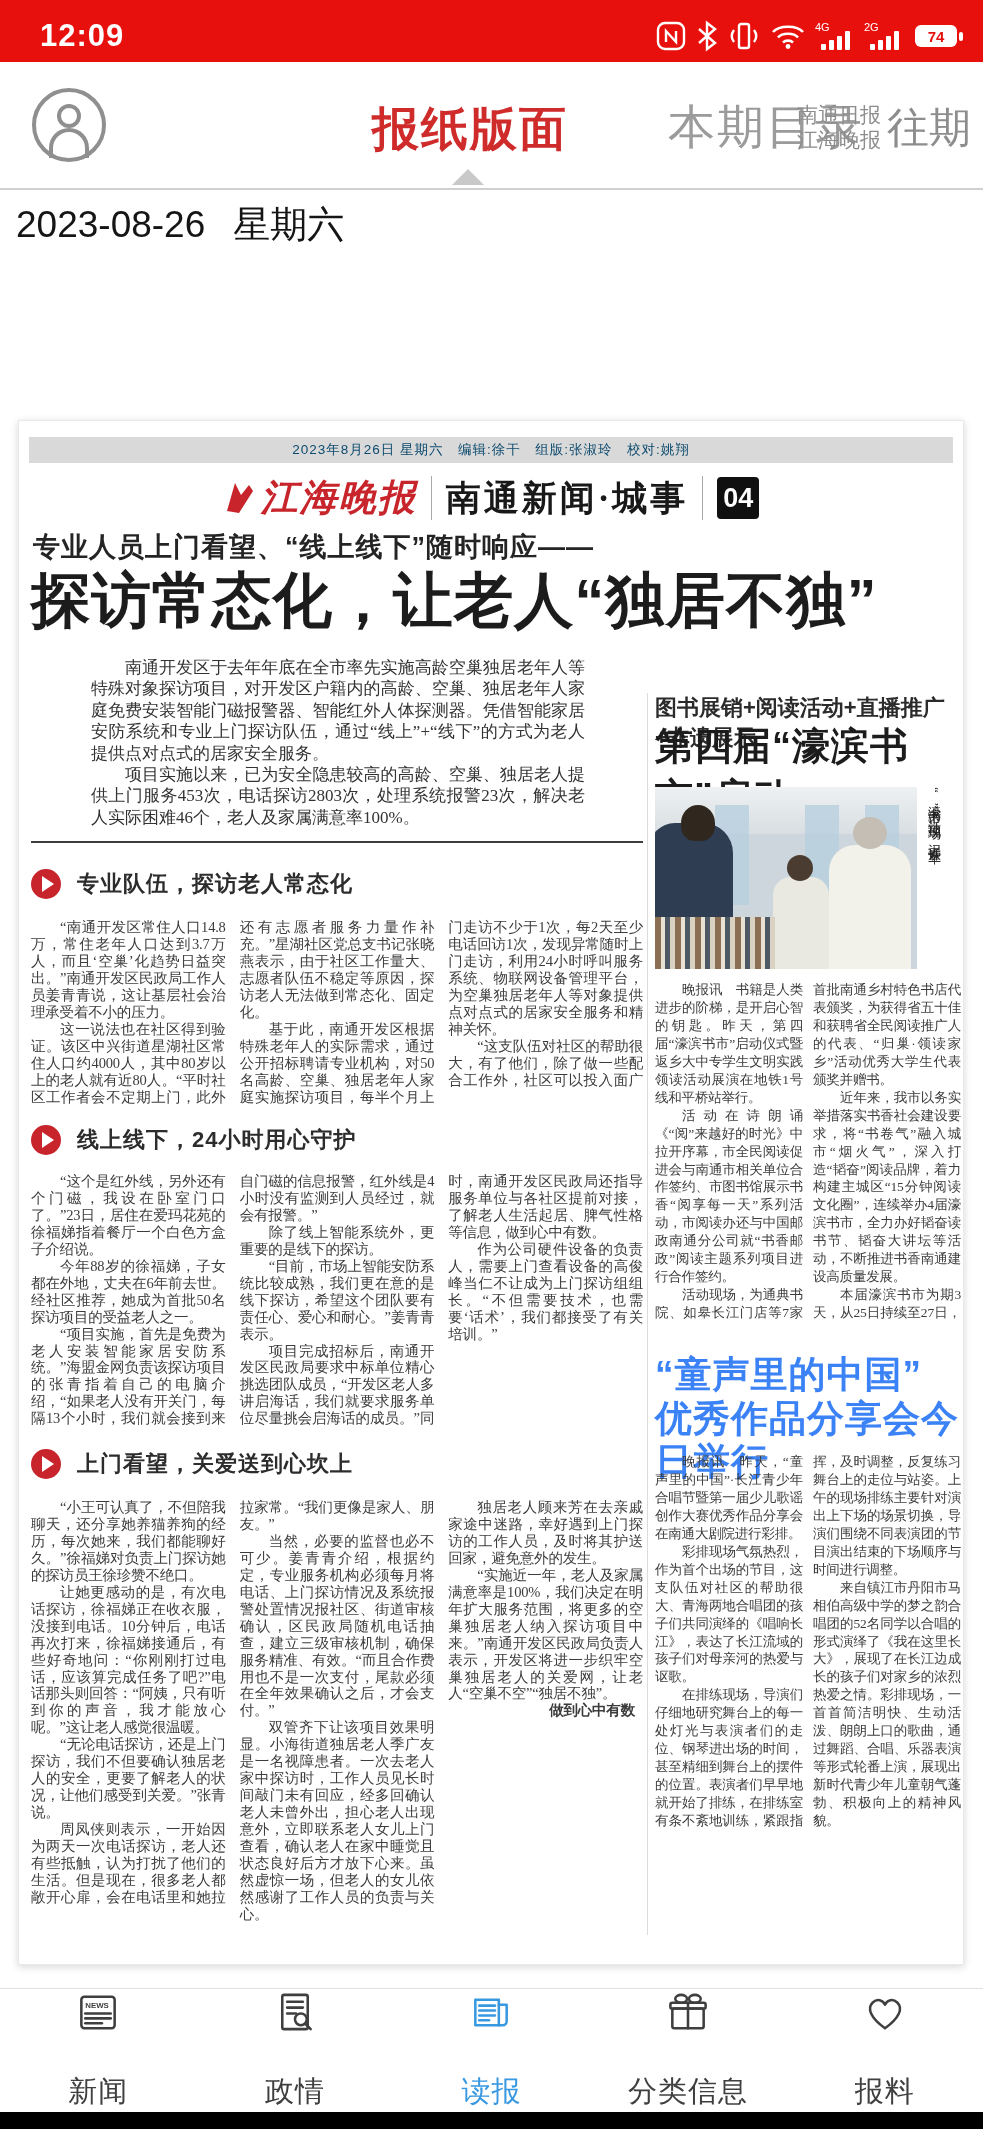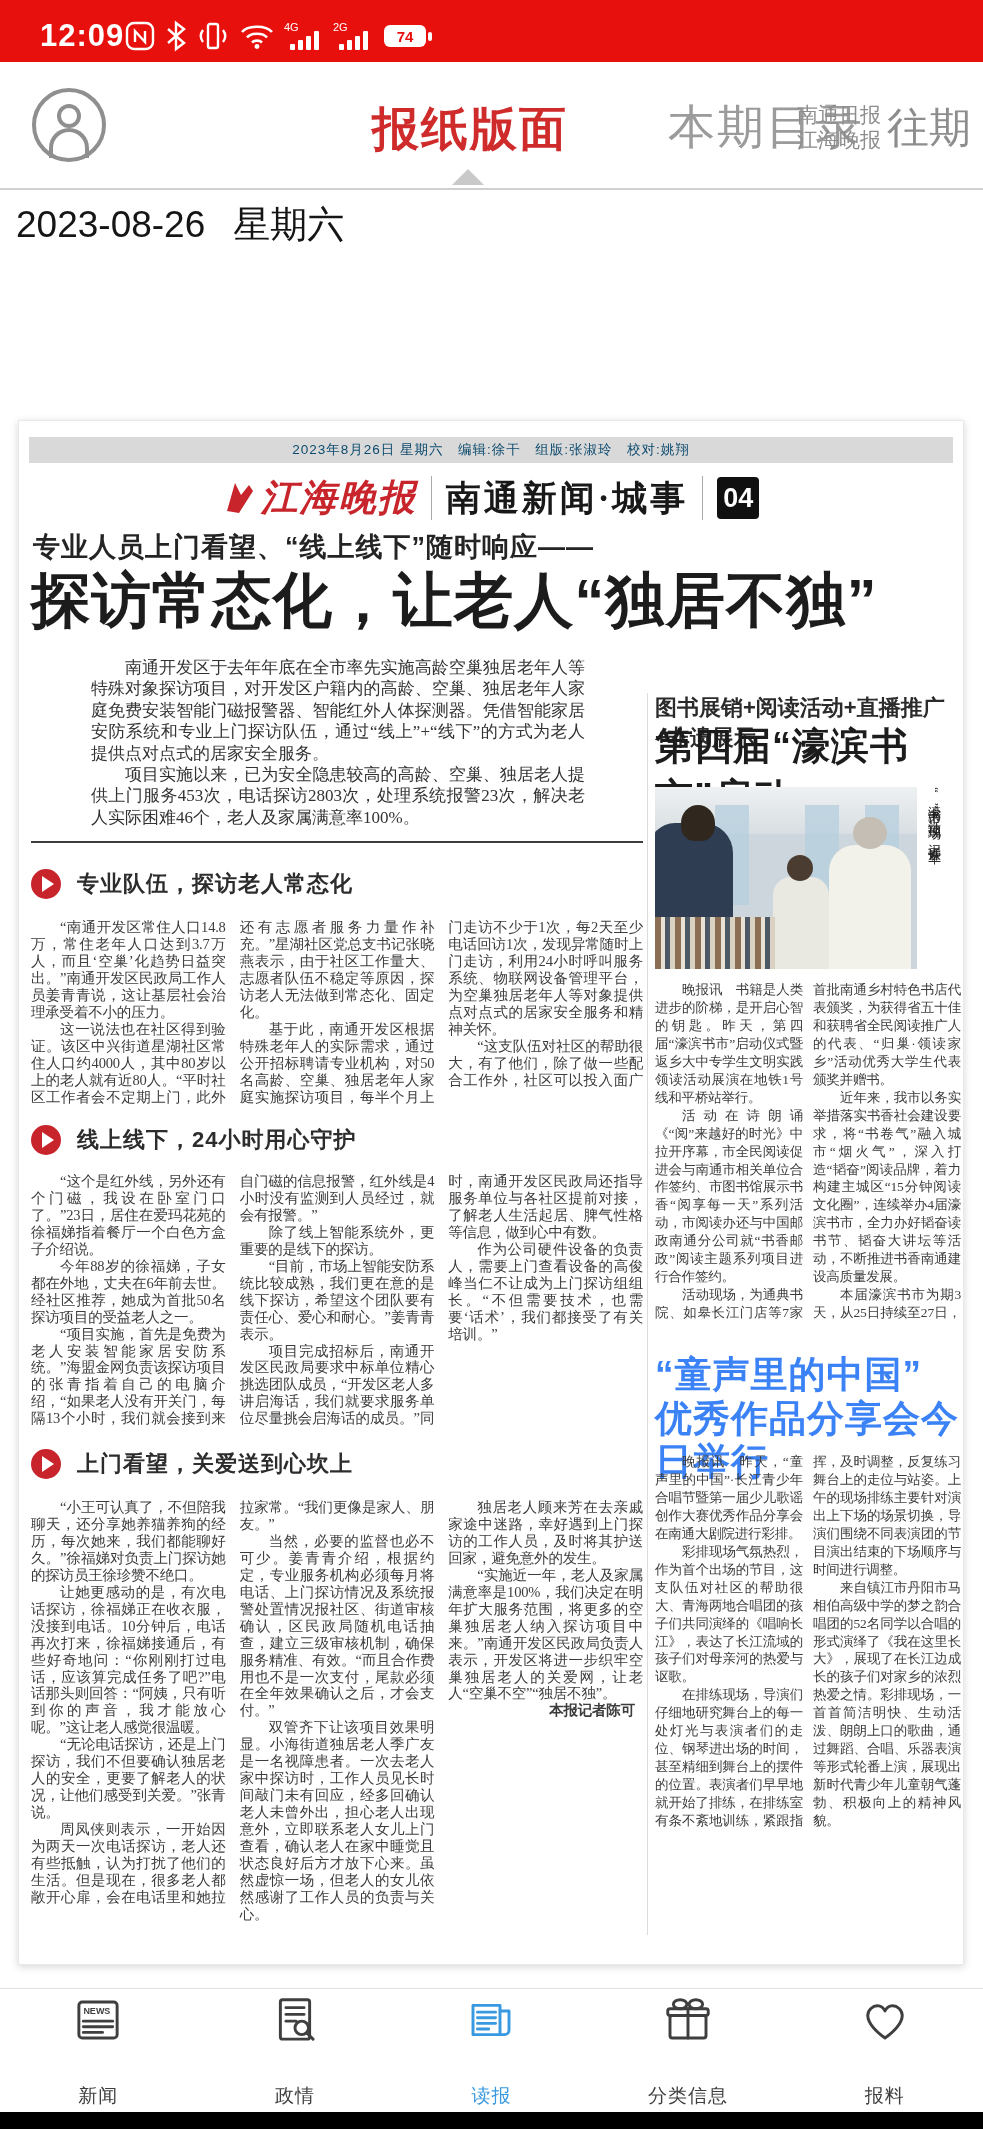--- a/index.html
+++ b/index.html
@@ -6,21 +6,21 @@
     --accent_red:#e8100c; --brand_red:#cf2b2b; --logo_red:#c8242b;
     --active_blue:#3898e0; --ink:#3c3c3c;
   }
   *{box-sizing:border-box; margin:0; padding:0;}
   html,body{background:#ffffff;}
   body{font-family:"Liberation Sans", sans-serif;}
   .screen{position:relative; width:983px; height:2129px; background:#fff; overflow:hidden; margin:0 auto;}
 
   
   .statusbar{position:absolute; left:0; top:0; width:983px; height:72px; background:var(--accent_red);
-    display:flex; align-items:center; justify-content:flex-start; padding:0 18px 0 40px;}
+    display:flex; align-items:center; justify-content:space-between; padding:0 18px 0 40px;}
   .statusbar .time{color:#fff; font-size:31px; font-weight:bold; letter-spacing:1px;}
   .sicons{display:flex; align-items:center; gap:9px;}
   .sicons svg{display:block;}
 
   
   .header{position:absolute; left:0; top:62px; width:983px; height:126px; background:#fff;}
   .avatar{position:absolute; left:32px; top:26px; width:74px; height:74px; border:4px solid #8f8f8f; border-radius:50%;}
   .avatar .head{position:absolute; left:21px; top:12px; width:24px; height:24px; border:4px solid #8f8f8f; border-radius:50%;}
   .avatar .body{position:absolute; left:13px; top:36px; width:40px; height:30px; border:4px solid #8f8f8f; border-bottom:none; border-radius:20px 20px 0 0;}
   .tab-a{position:absolute; left:372px; top:36px; font-size:47px; font-weight:bold; color:var(--brand_red); letter-spacing:2px;}
@@ -95,21 +95,21 @@
   #rbody1{top:560px; height:352px;}
   #rbody2{top:1032px; height:384px;}
   .rheadline2{position:absolute; left:636px; top:932px; font-size:37px; font-weight:800; color:#3b82f6; line-height:1.18; letter-spacing:1px;}
   .byline{text-align:right !important; text-indent:0 !important; font-weight:bold; padding-right:8px;}
 
   
   .bottomnav{position:absolute; left:0; top:1988px; width:983px; height:124px; background:#fff;
     border-top:1px solid #e0e0e0; display:flex;}
   .navitem{flex:1; display:flex; flex-direction:column; align-items:center; justify-content:center; gap:4px; color:#3f3f3f; cursor:pointer;}
   .navitem.active{color:var(--active_blue);}
-  .navitem .lbl{font-size:19px; letter-spacing:1px;margin-top:32px;}
+  .navitem .lbl{font-size:29px; letter-spacing:1px;margin-top:32px;}
   .navitem svg{stroke:currentColor; fill:none; stroke-width:2.6; stroke-linecap:round; stroke-linejoin:round;}
   .homebar{position:absolute; left:0; top:2112px; width:983px; height:17px; background:#000;}
 </style>
 </head>
 <body>
 
 <div class="screen">
 
   <div class="statusbar">
     <span class="time">12:09</span>
@@ -232,21 +232,21 @@
     </div>
     <div class="secbody" id="sec3-body">
         <p class="para">“小王可认真了，不但陪我聊天，还分享她养猫养狗的经历，每次她来，我们都能聊好久。”徐福娣对负责上门探访她的探访员王徐珍赞不绝口。</p>
         <p class="para">让她更感动的是，有次电话探访，徐福娣正在收衣服，没接到电话。10分钟后，电话再次打来，徐福娣接通后，有些好奇地问：“你刚刚打过电话，应该算完成任务了吧?”电话那头则回答：“阿姨，只有听到你的声音，我才能放心呢。”这让老人感觉很温暖。</p>
         <p class="para">“无论电话探访，还是上门探访，我们不但要确认独居老人的安全，更要了解老人的状况，让他们感受到关爱。”张青说。</p>
         <p class="para">周凤侠则表示，一开始因为两天一次电话探访，老人还有些抵触，认为打扰了他们的生活。但是现在，很多老人都敞开心扉，会在电话里和她拉拉家常。“我们更像是家人、朋友。”</p>
         <p class="para">当然，必要的监督也必不可少。姜青青介绍，根据约定，专业服务机构必须每月将电话、上门探访情况及系统报警处置情况报社区、街道审核确认，区民政局随机电话抽查，建立三级审核机制，确保服务精准、有效。“而且合作费用也不是一次支付，尾款必须在全年效果确认之后，才会支付。”</p>
         <p class="para">双管齐下让该项目效果明显。小海街道独居老人季广友是一名视障患者。一次去老人家中探访时，工作人员见长时间敲门未有回应，经多回确认老人未曾外出，担心老人出现意外，立即联系老人女儿上门查看，确认老人在家中睡觉且状态良好后方才放下心来。虽然虚惊一场，但老人的女儿依然感谢了工作人员的负责与关心。</p>
         <p class="para">独居老人顾来芳在去亲戚家途中迷路，幸好遇到上门探访的工作人员，及时将其护送回家，避免意外的发生。</p>
         <p class="para">“实施近一年，老人及家属满意率是100%，我们决定在明年扩大服务范围，将更多的空巢独居老人纳入探访项目中来。”南通开发区民政局负责人表示，开发区将进一步织牢空巢独居老人的关爱网，让老人“空巢不空”“独居不独”。</p>
-        <p class="para byline">本报记者陈可</p>
+        <p class="para byline">做到心中有数</p>
       </div>
 
     <div class="vdivider"></div>
 
     <div class="rkicker">图书展销+阅读活动+直播推广+非遗展示</div>
     <div class="rheadline">第四届“濠滨书市”启动</div>
     <div class="photo">
       <div class="canopy"></div>
       <div class="stall" style="left:60px;"></div>
         <div class="stall" style="left:150px;"></div>

